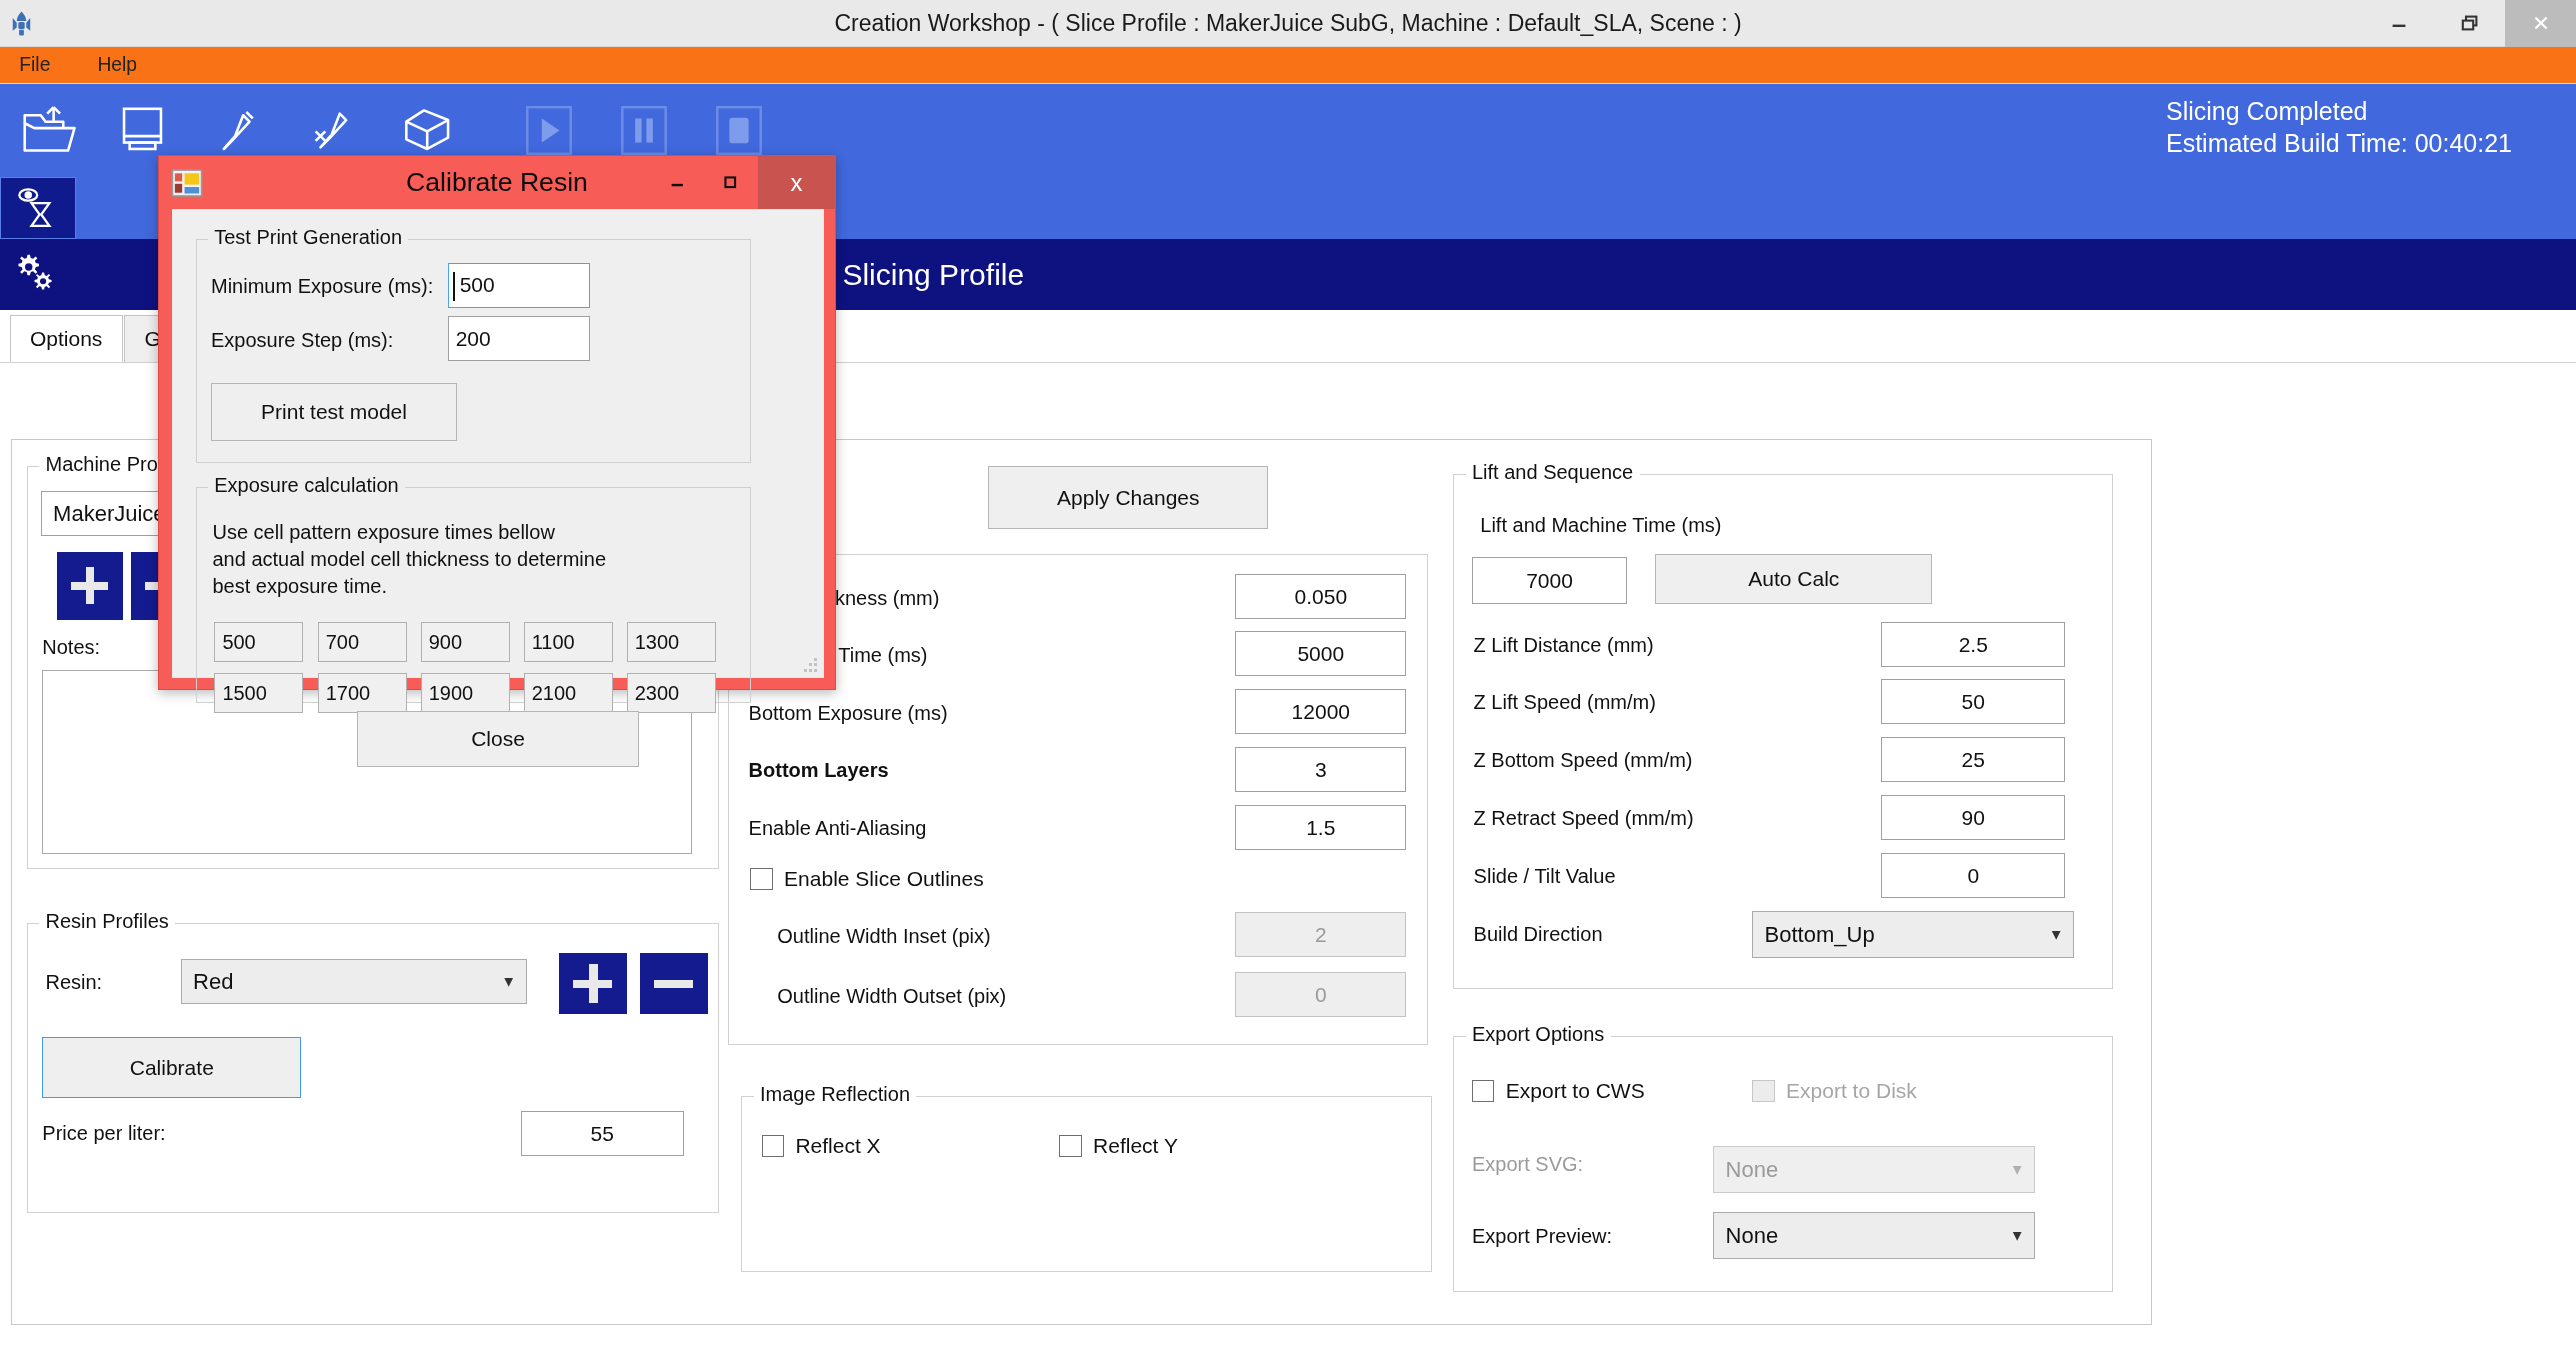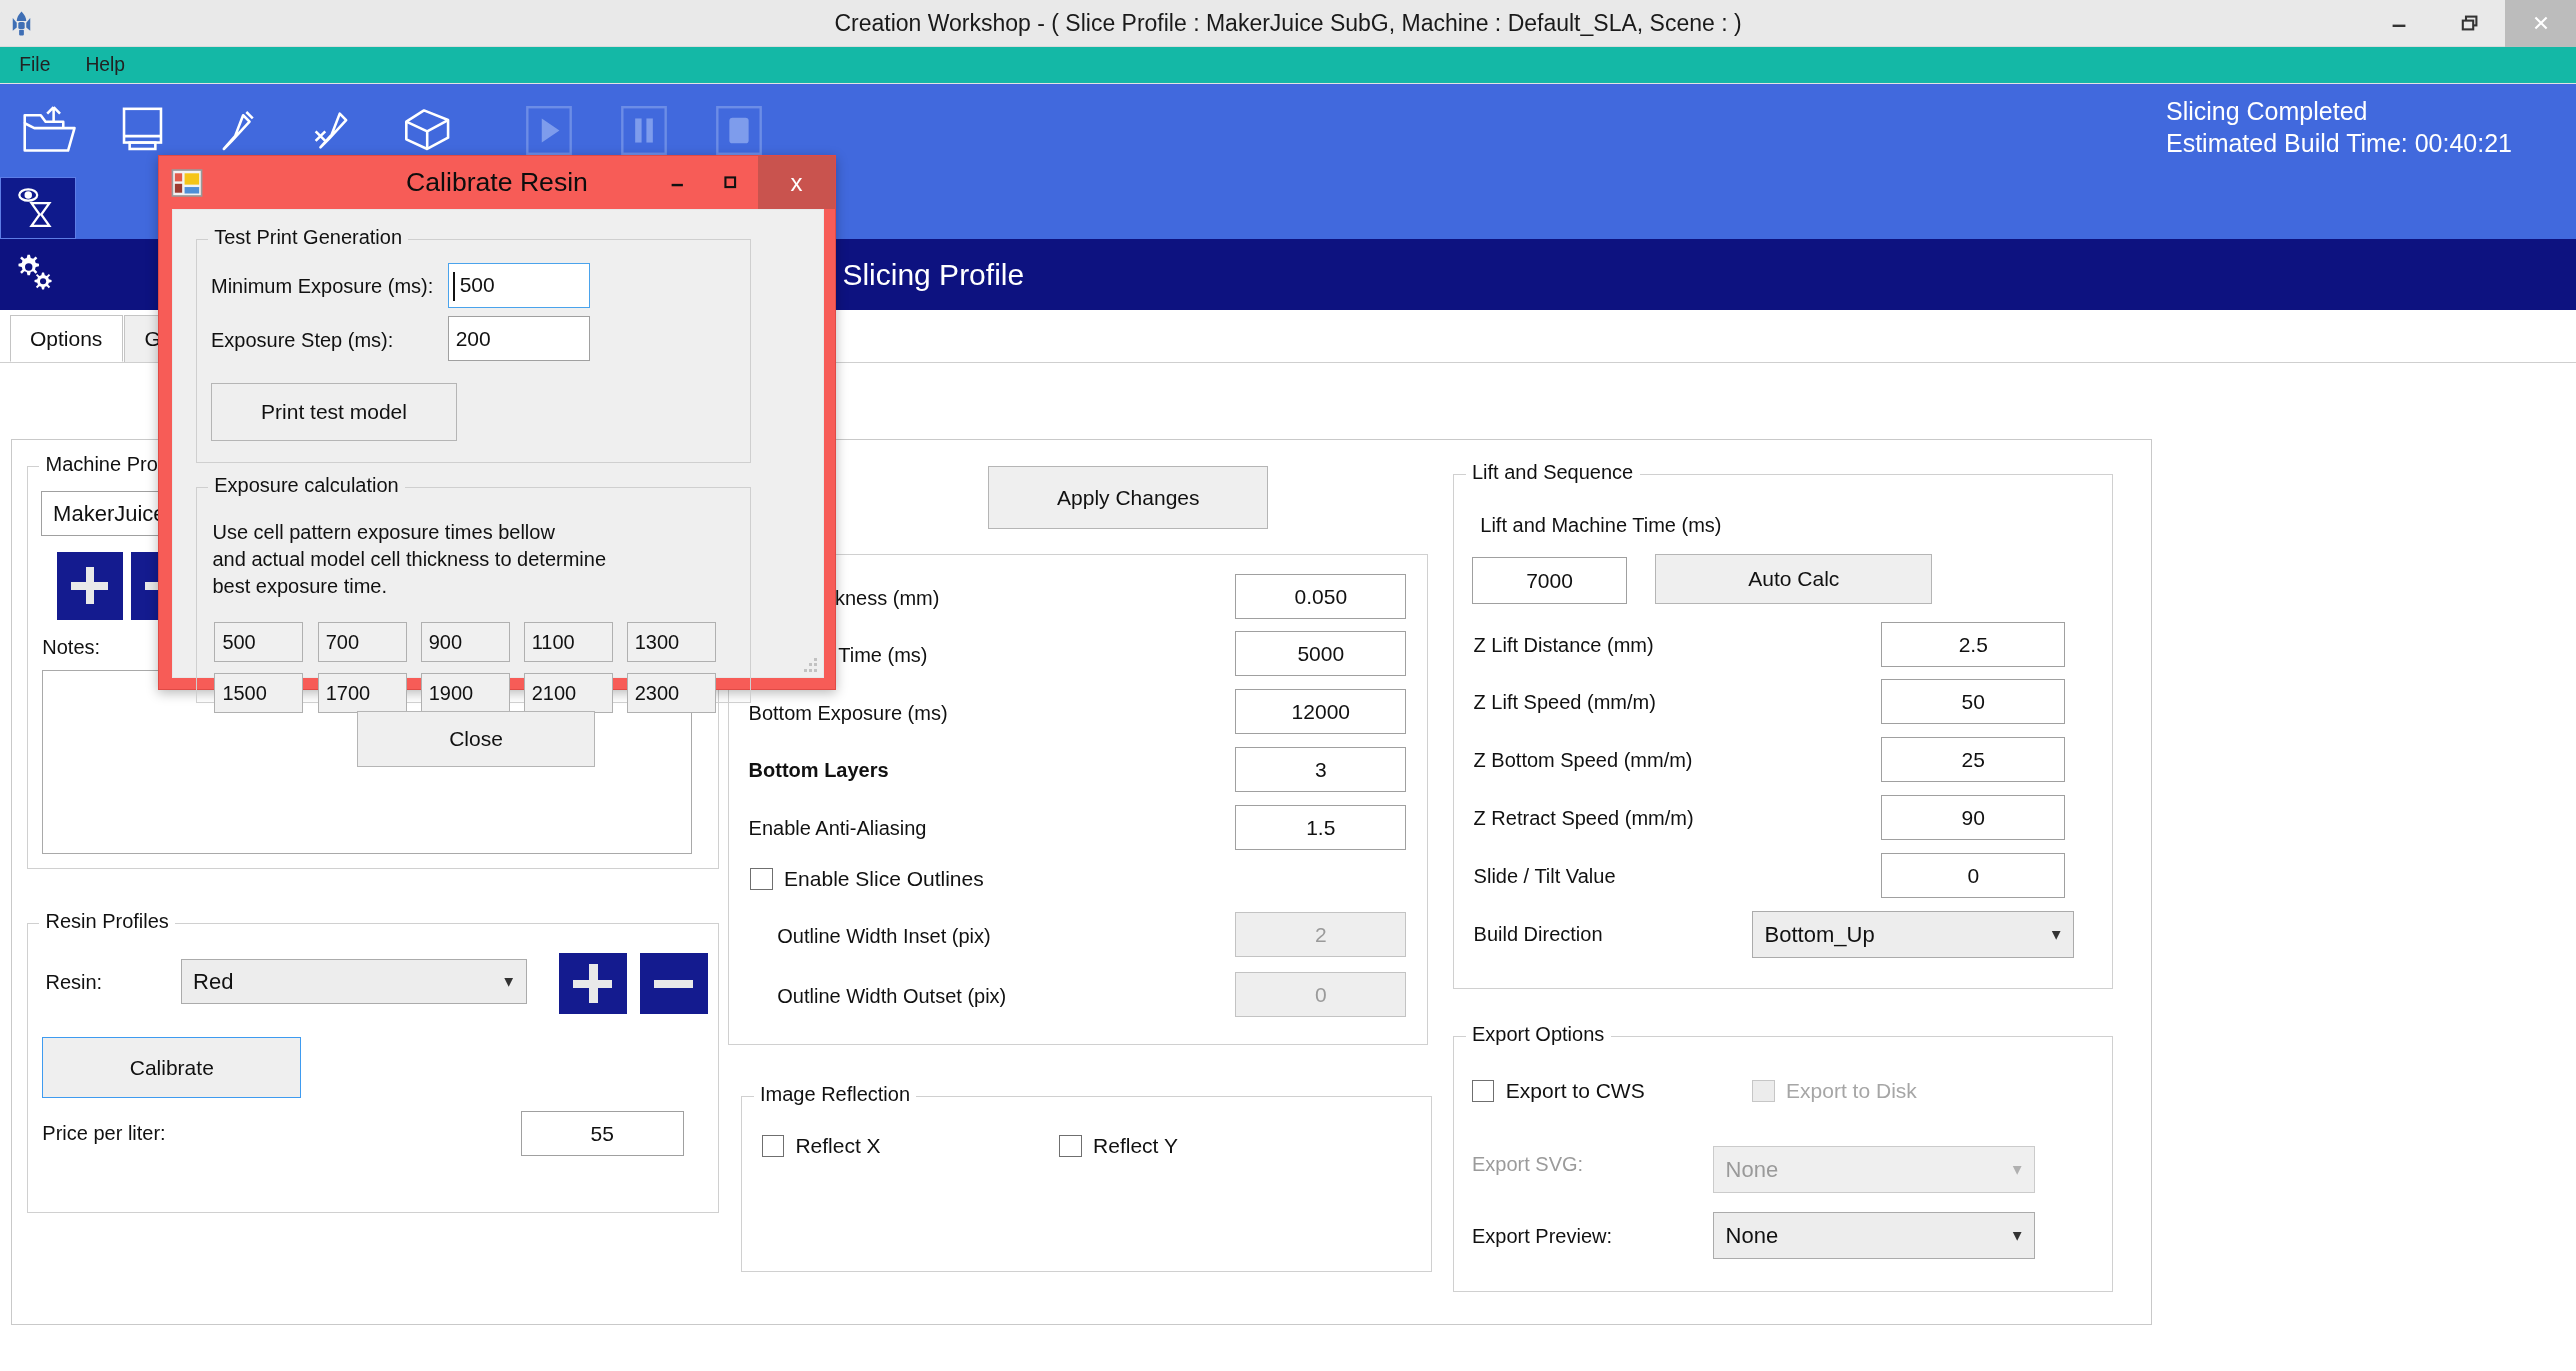--- a/index.html
+++ b/index.html
@@ -29,22 +29,22 @@
     letter-spacing:0px;
     pointer-events:none;
   }
   .wincontrols{ margin-left:auto; display:flex; height:47px; }
   .wbtn{ width:71px; height:47px; display:flex; align-items:center; justify-content:center; }
   .wbtn.close{ background:#bcbcbc; }
   .wbtn svg{display:block;}
 
   
   .menubar{
-    height:37px; background:#14b8a6; display:flex; align-items:center;
-    padding-left:19.3px; gap:35px; border-bottom:0.8px solid #e2e2e2;
+    height:37px; background:#f97316; display:flex; align-items:center;
+    padding-left:19.3px; gap:47px; border-bottom:0.8px solid #e2e2e2;
   }
   .menubar .mi{ font-size:19.3px; color:#222; }
 
   
   .toolstrip{
     background:#4169dd; height:93px; position:relative; display:flex; align-items:center;
   }
   .tool{ width:95px; height:93px; display:flex; align-items:center; justify-content:center; }
   .tool.sep{ margin-left:26px; }
   .tool svg{ display:block; }
@@ -610,21 +610,21 @@
           <span>1900</span>
         </div>
       <div class="cell" style="left:327px; top:185px; width:89px; height:40px;">
           <span>2100</span>
         </div>
       <div class="cell" style="left:430px; top:185px; width:89px; height:40px;">
           <span>2300</span>
         </div>
     </div>
 
-    <div class="dlg-btnx" style="left:184px; top:501px; width:238px; height:56px;">
+    <div class="dlg-btnx" style="left:184px; top:501px; width:282px; height:56px;">
       <span>Close</span>
     </div>
 
     <div class="grip">
       <i style="left:10.5px;top:0;"></i>
       <i style="left:4.8px;top:5.6px;"></i>
         <i style="left:10.5px;top:5.6px;"></i>
       <i style="left:0;top:11.3px;"></i>
         <i style="left:4.8px;top:11.3px;"></i>
         <i style="left:10.5px;top:11.3px;"></i>

